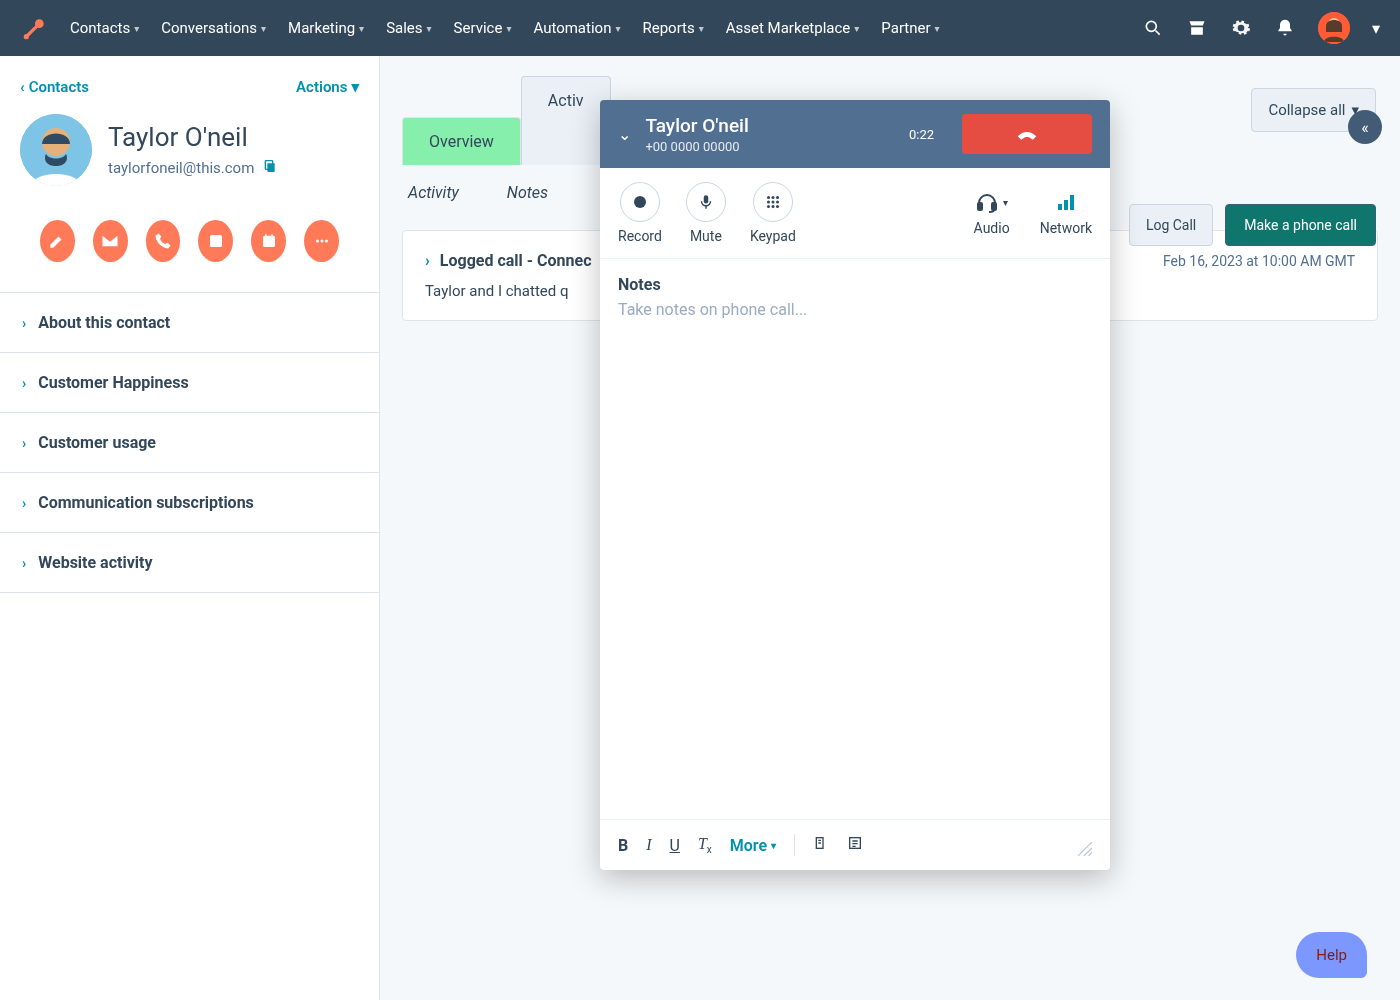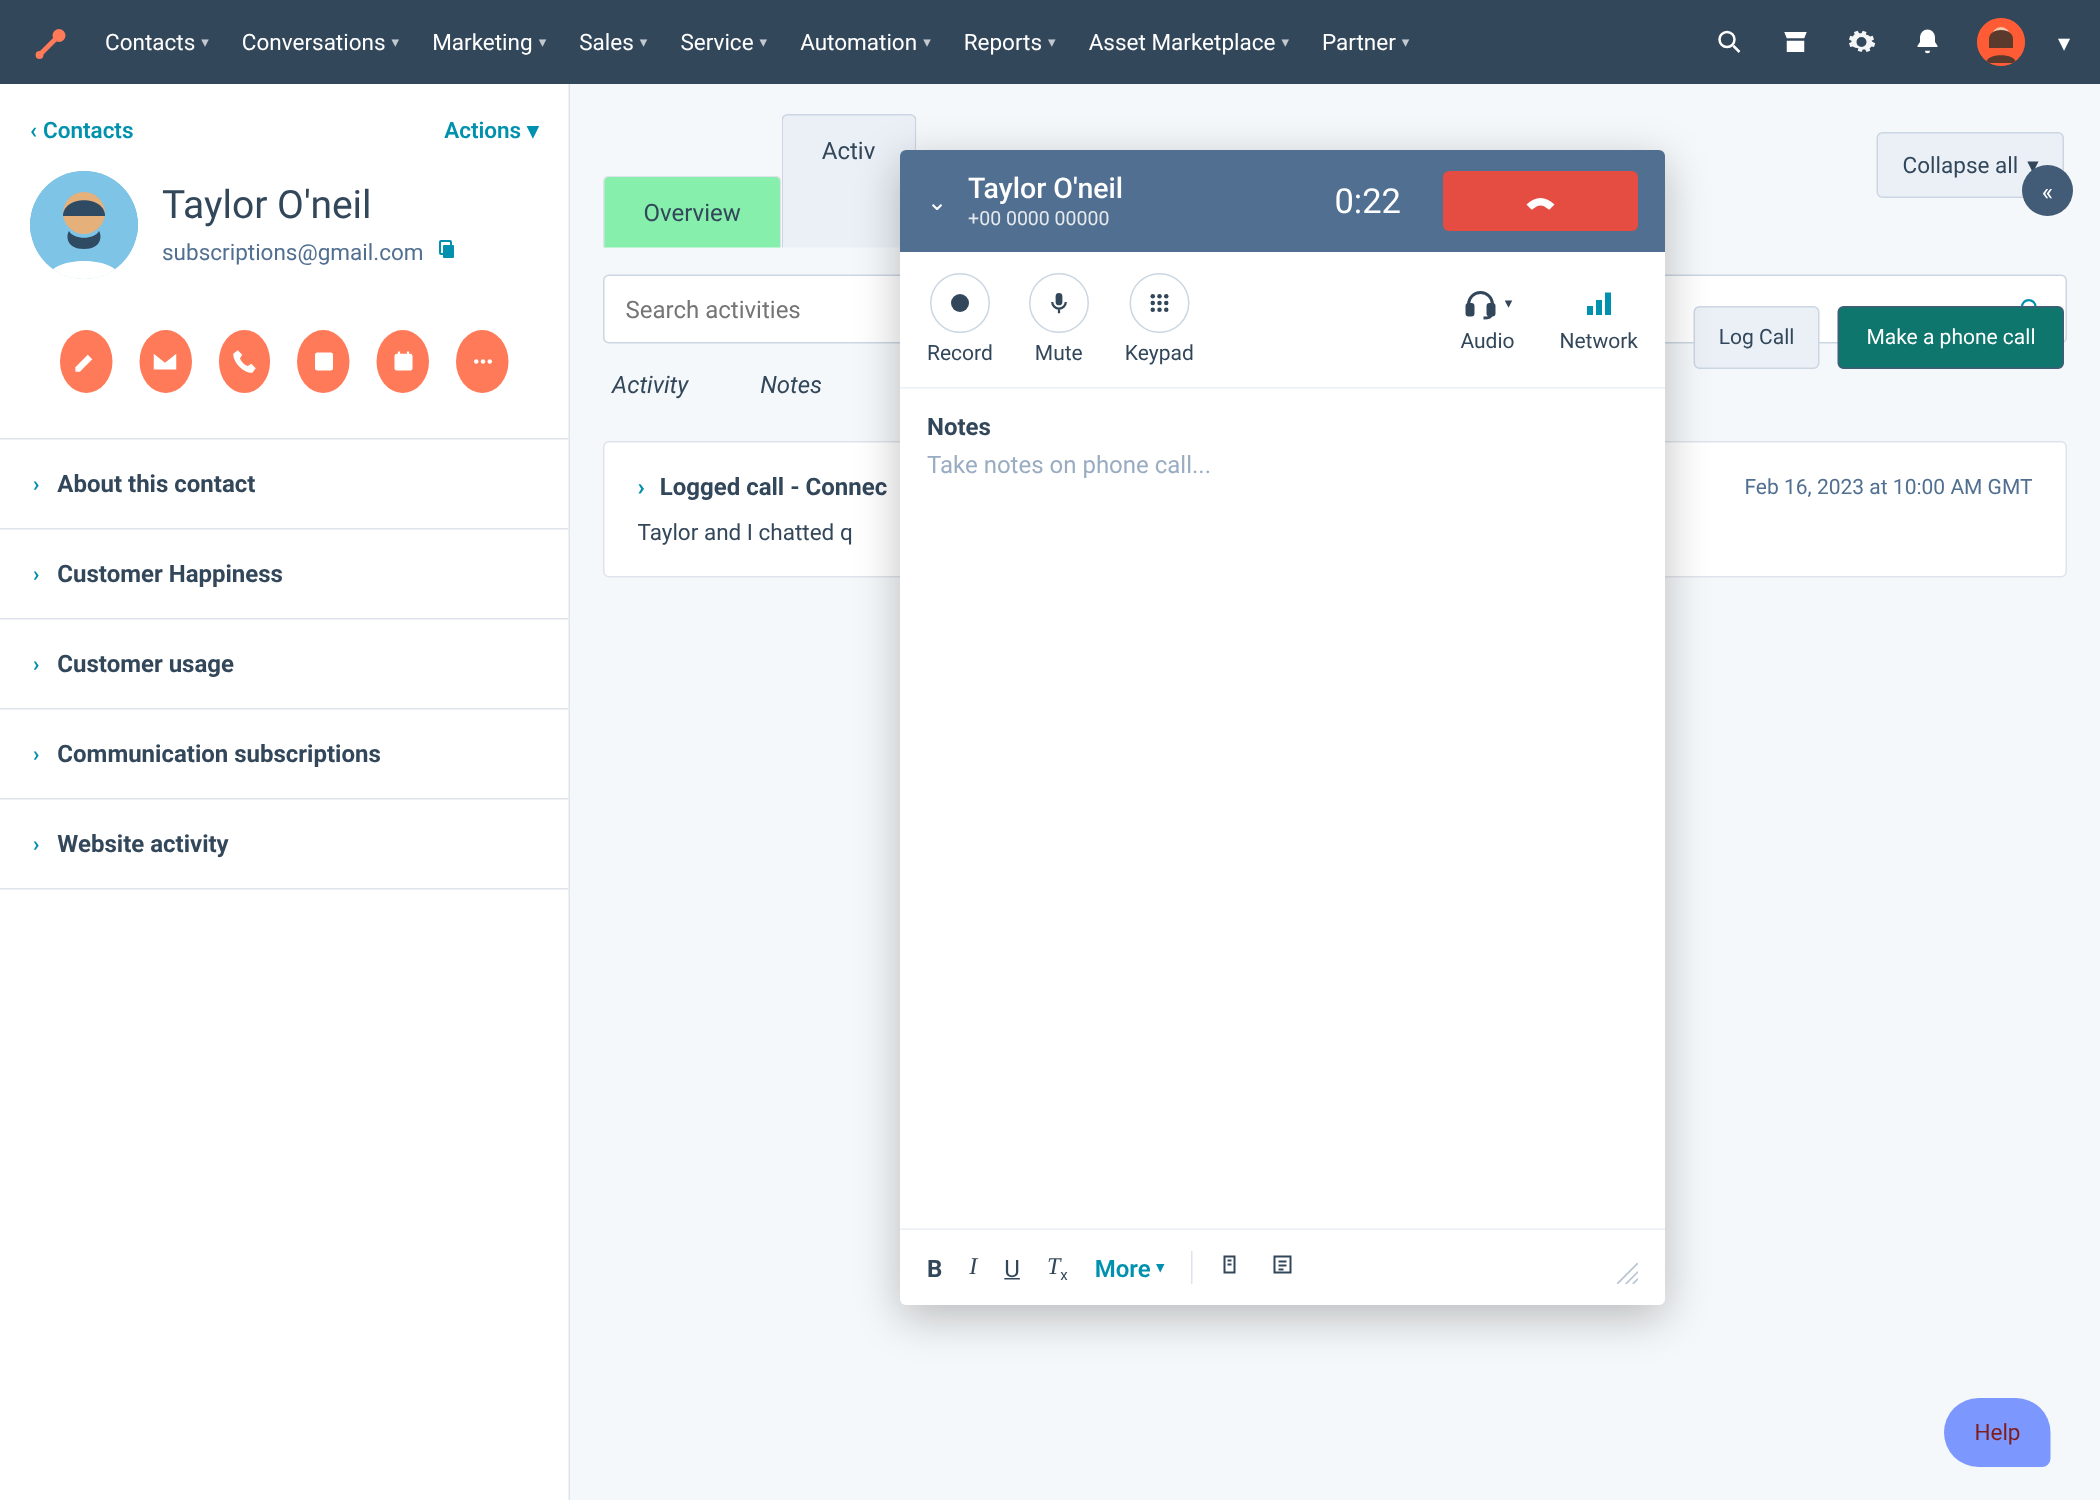--- a/index.html
+++ b/index.html
@@ -62,21 +62,21 @@
 .act-title { font-weight:700; color:#33475b; font-size:16px; }
 .act-time { color:#516f90; font-size:14px; }
 .act-body { color:#33475b; margin-top: 12px; font-size:15px; }
 
 
 .call-panel { position:absolute; left:600px; top:100px; width:510px; background:#fff; box-shadow: 0 8px 30px rgba(0,0,0,.25); border-radius: 4px; overflow:hidden; display:flex; flex-direction:column; }
 .call-header { background:#516f90; color:#fff; padding: 14px 18px; display:flex; align-items:center; gap:14px; }
 .call-collapse { cursor:pointer; }
 .call-name { font-size:19px; font-weight:500; }
 .call-phone { font-size:13px; opacity:.85; margin-top:2px; }
-.call-timer { margin-left:auto; font-size:23px; margin-right: 14px; }
+.call-timer { margin-left:auto; font-size:13px; margin-right: 14px; }
 .hangup { background:#e54d42; width:130px; height:40px; border-radius:4px; display:flex; align-items:center; justify-content:center; cursor:pointer; }
 
 .call-controls { display:flex; align-items:center; padding: 14px 18px; border-bottom:1px solid #eaf0f6; }
 .ctl { display:flex; flex-direction:column; align-items:center; gap:6px; margin-right: 24px; cursor:pointer; }
 .ctl .circ { width:40px; height:40px; border-radius:50%; border:1px solid #cbd6e2; display:flex; align-items:center; justify-content:center; }
 .ctl-label { font-size:14px; color:#33475b; }
 .ctl-right { margin-left:auto; display:flex; gap: 30px; }
 .ctl-r { display:flex; flex-direction:column; align-items:center; gap:6px; cursor:pointer; }
 
 .notes-area { flex:1; padding: 16px 18px 0; min-height: 560px; position:relative; }
@@ -192,21 +192,21 @@
             <circle cx="36" cy="36" r="36" fill="#7ec4e6"></circle>
             <circle cx="36" cy="28" r="14" fill="#e6b07a"></circle>
             <path d="M22 30c0-14 28-14 28 0" fill="#2f4b63"></path>
             <path d="M26 40c3 6 17 6 20 0 2 3 2 12-10 12s-12-9-10-12z" fill="#2f4b63"></path>
             <path d="M12 72c0-16 48-16 48 0z" fill="#fff"></path>
           </svg>
       </div>
       <div>
         <div class="contact-name">Taylor O'neil</div>
         <div class="contact-email">
-          <span>subscriptions@gmail.com</span>
+          <span>taylorfoneil@this.com</span>
           <span class="copy-icon">
             <svg viewBox="0 0 24 24" width="16" height="16" fill="#0091ae">
                 <rect x="8" y="8" width="11" height="13" rx="1"></rect>
                 <rect x="5" y="4" width="11" height="13" rx="1" fill="none" stroke="#0091ae" stroke-width="2"></rect>
               </svg>
           </span>
         </div>
       </div>
     </div>
     <div class="circle-actions">
@@ -265,27 +265,20 @@
           <span class="acc-chev">›</span>
           <span class="acc-label">Website activity</span>
         </div>
     </div>
   </div>
 
   <div class="center">
     <div class="tabs">
       <div class="tab inactive">Overview</div>
       <div class="tab">Activ</div>
-    </div>
-    <div class="searchbar">
-      <input placeholder="Search activities" style="">
-      <svg viewBox="0 0 24 24" width="18" height="18" fill="none" stroke="#0091ae" stroke-width="2">
-          <circle cx="10" cy="10" r="6"></circle>
-          <path d="M20 20l-5-5"></path>
-        </svg>
     </div>
     <div class="subtabs">
       <div class="subtab">Activity</div>
       <div class="subtab">Notes</div>
     </div>
 
     <div class="right-actions">
       <div class="collapse-btn">
           <span>Collapse all</span>
           <span>▾</span>

